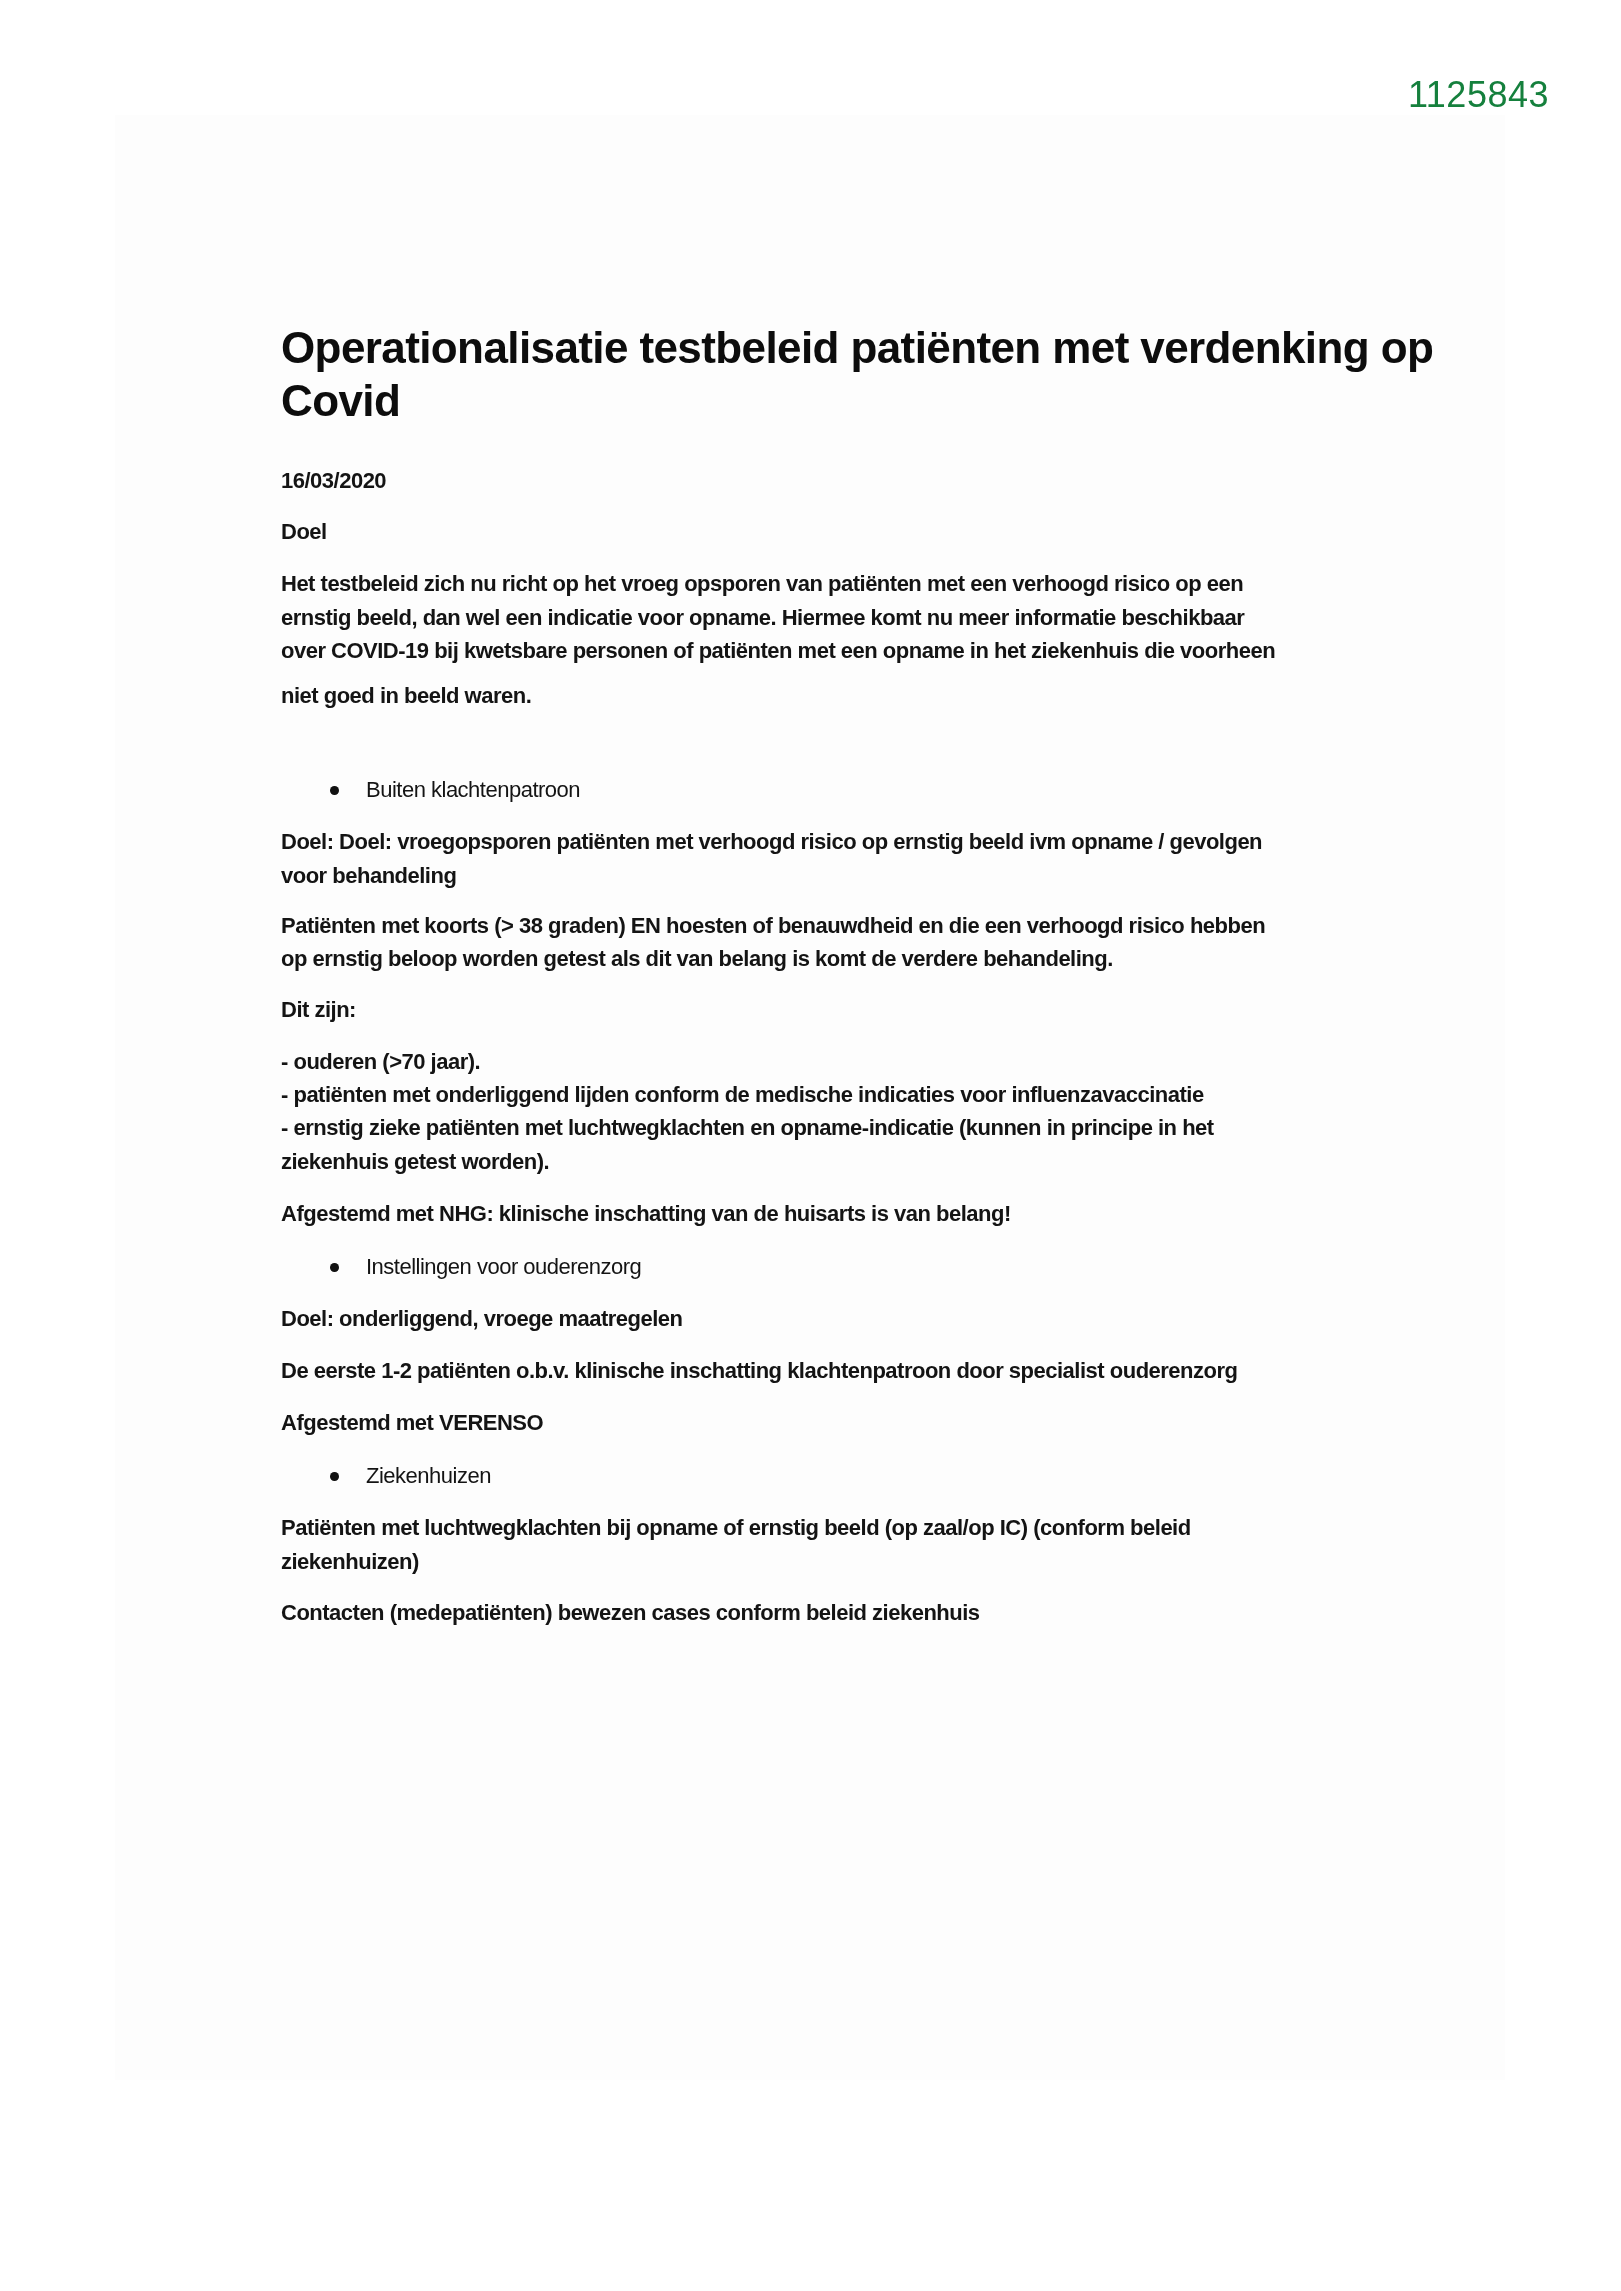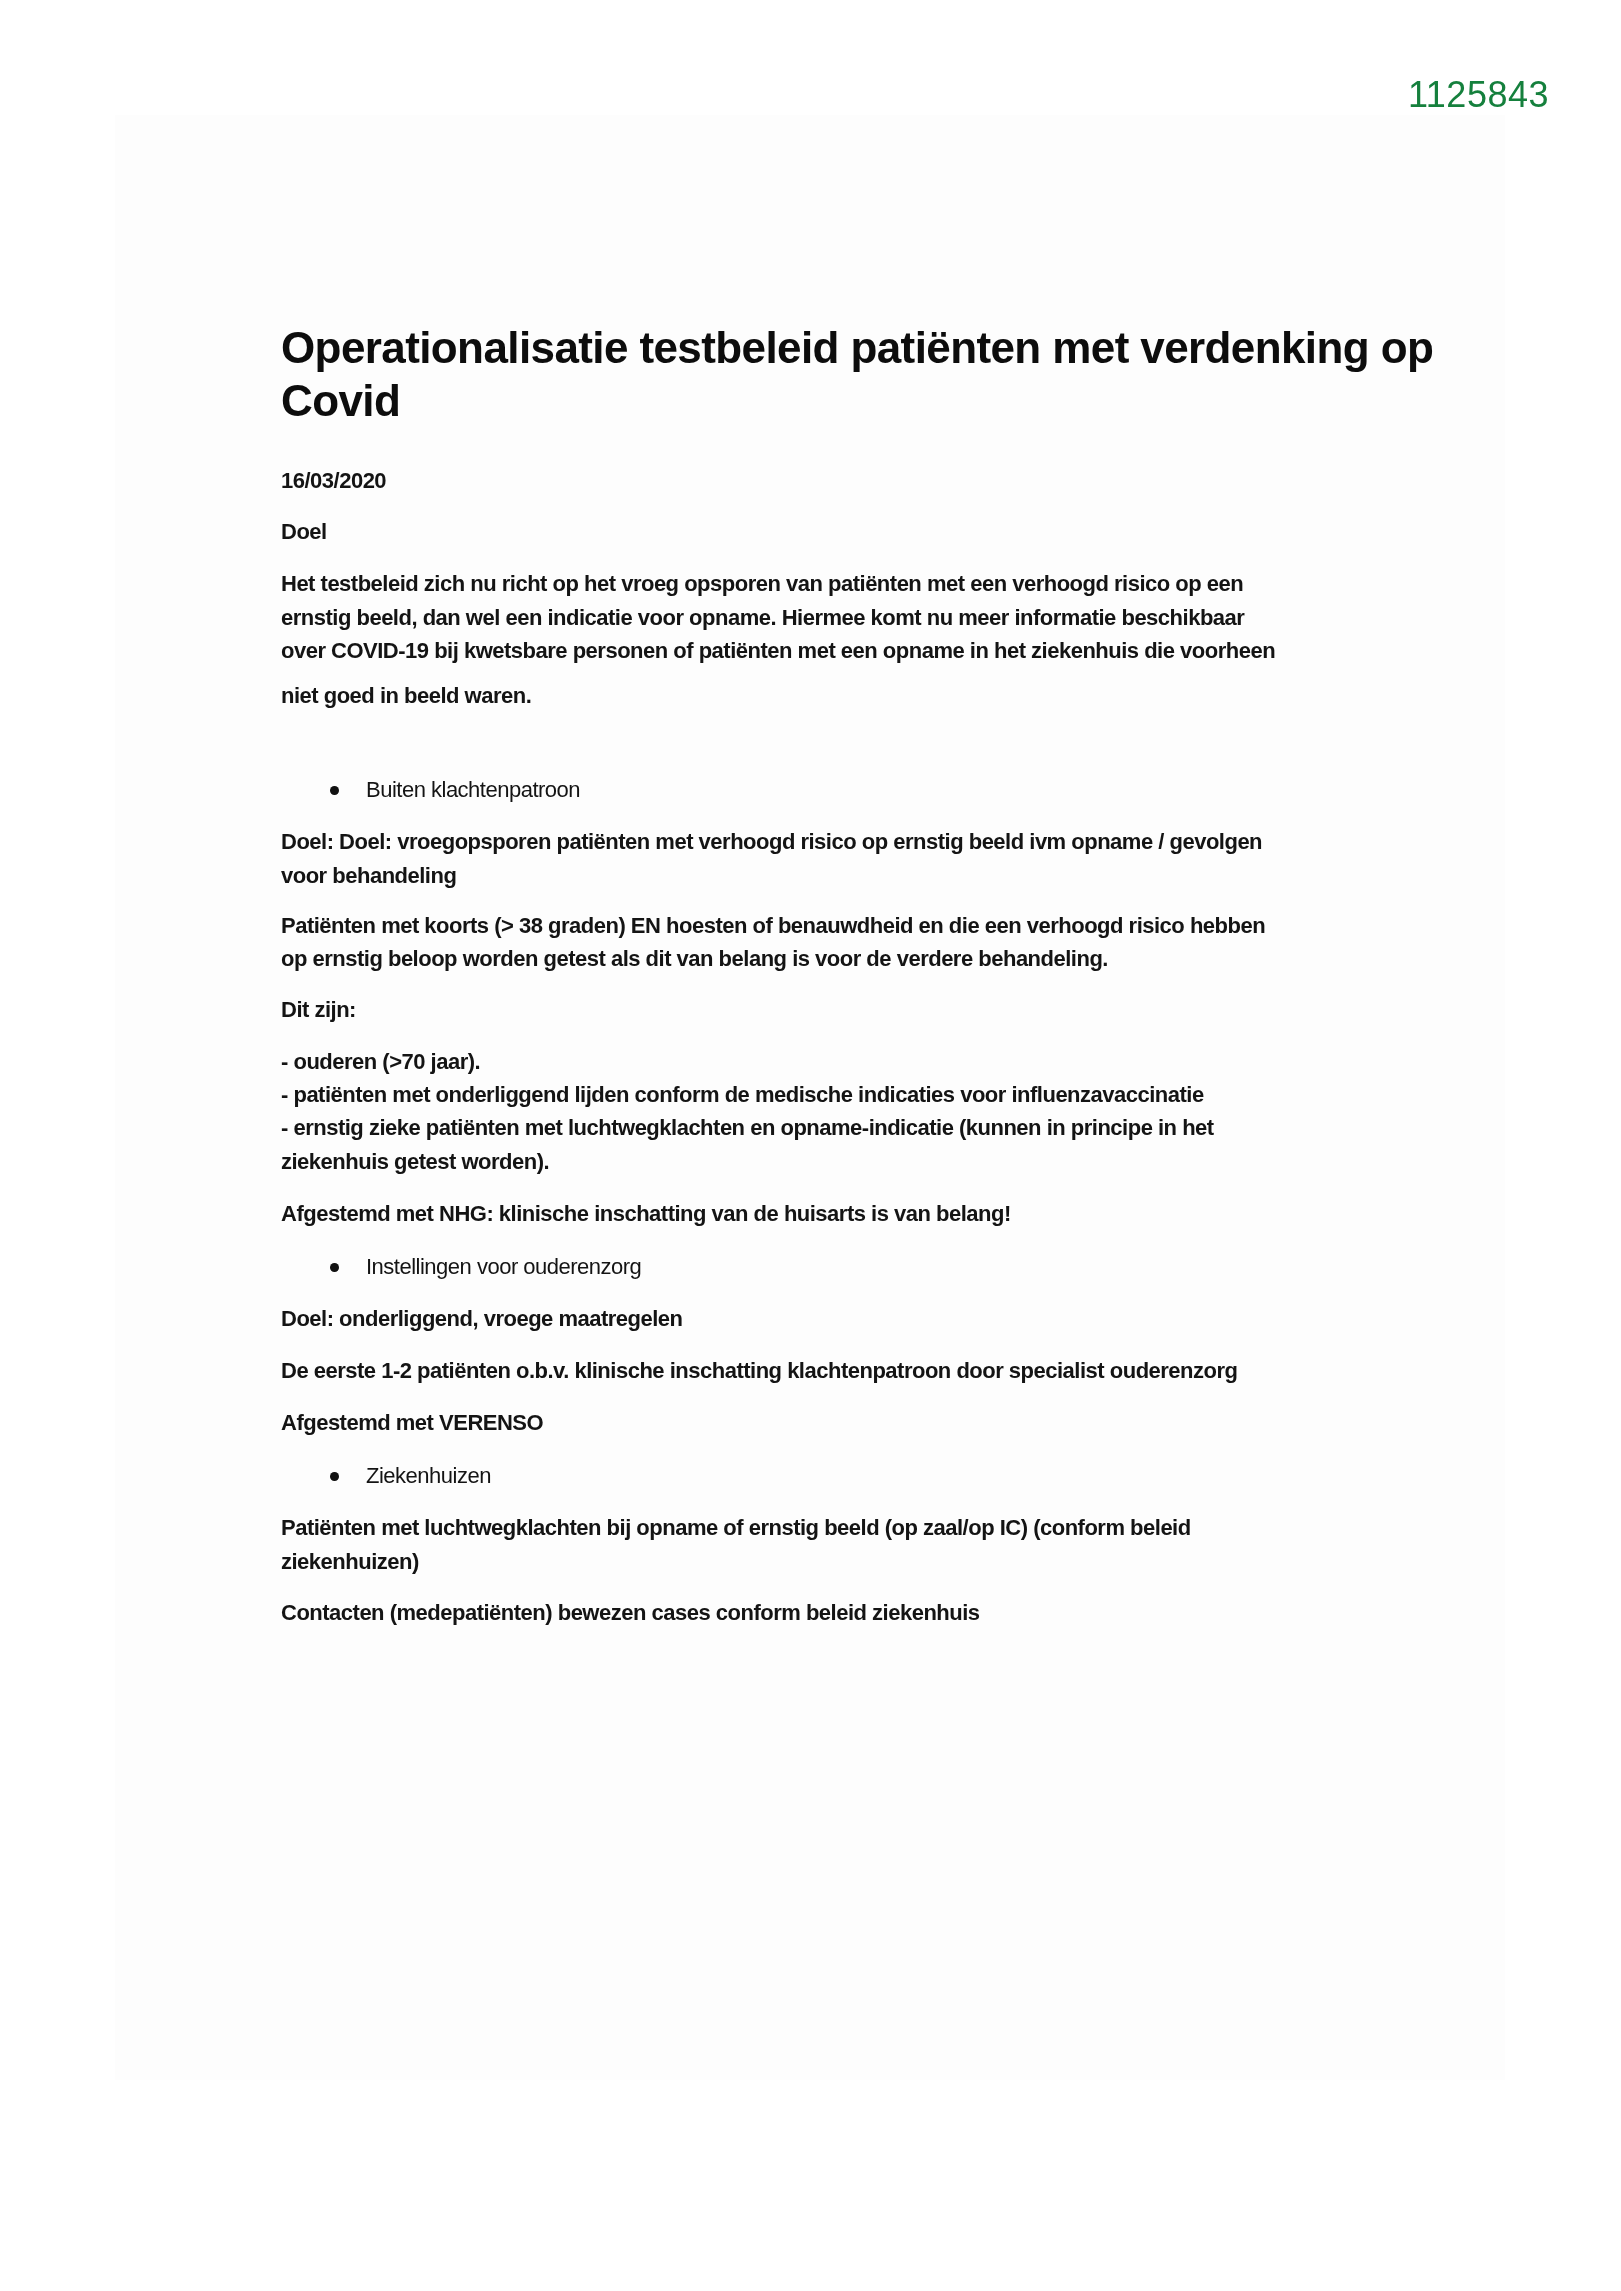--- a/index.html
+++ b/index.html
@@ -106,21 +106,21 @@
   <div class="line cond" style="top:637px;">over COVID-19 bij kwetsbare personen of patiënten met een opname in het ziekenhuis die voorheen</div>
   <div class="line cond" style="top:670px;margin-top:12px;">niet goed in beeld waren.</div>
 
   <div class="bullet-row" style="top:776px;">
     <span class="bullet-dot"></span>
     <span class="bullet-text cond">Buiten klachtenpatroon</span>
   </div>
   <div class="line bold cond" style="top:828px;">Doel: Doel: vroegopsporen patiënten met verhoogd risico op ernstig beeld ivm opname / gevolgen</div>
   <div class="line bold cond" style="top:862px;">voor behandeling</div>
   <div class="line cond" style="top:912px;">Patiënten met koorts (&gt; 38 graden) EN hoesten of benauwdheid en  die een verhoogd risico hebben</div>
-  <div class="line cond" style="top:945px;">op ernstig beloop worden getest als dit van belang is voor de verdere behandeling.</div>
+  <div class="line cond" style="top:945px;">op ernstig beloop worden getest als dit van belang is komt de verdere behandeling.</div>
   <div class="line cond" style="top:996px;">Dit zijn:</div>
   <div class="line cond" style="top:1048px;">- ouderen (&gt;70 jaar).</div>
   <div class="line cond" style="top:1081px;">- patiënten met onderliggend lijden conform de medische indicaties voor influenzavaccinatie</div>
   <div class="line cond" style="top:1114px;">- ernstig zieke patiënten met luchtwegklachten en opname-indicatie (kunnen in principe in het</div>
   <div class="line cond" style="top:1148px;">ziekenhuis getest worden).</div>
   <div class="line cond" style="top:1200px;">Afgestemd met NHG: klinische inschatting van de huisarts is van belang!</div>
 
   <div class="bullet-row" style="top:1253px;">
     <span class="bullet-dot"></span>
     <span class="bullet-text cond">Instellingen voor ouderenzorg</span>

